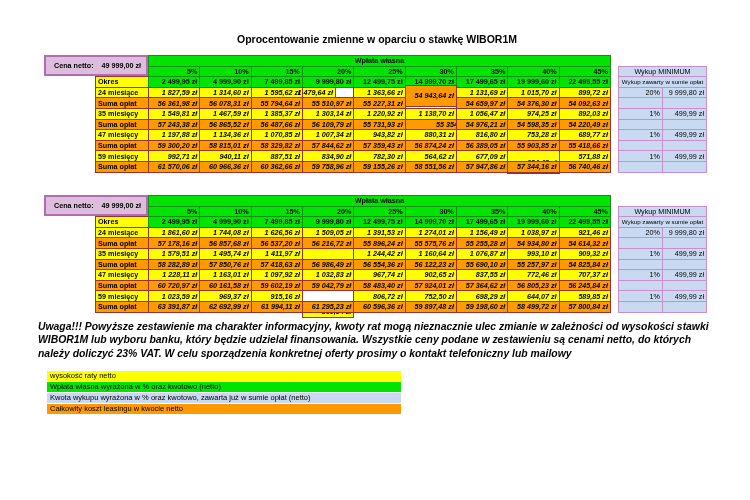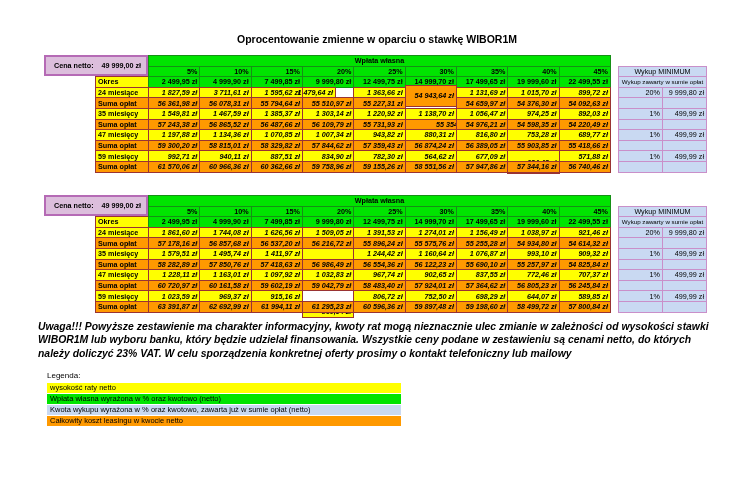--- a/index.html
+++ b/index.html
@@ -66,21 +66,21 @@
       <div class="cell bg-g t-r b" style="left: 155.33px; top: 21.2px; width: 52.33px; height: 11.6px;">4 999,90 zł</div>
       <div class="cell bg-g t-r b" style="left: 206.66px; top: 21.2px; width: 52.33px; height: 11.6px;">7 499,85 zł</div>
       <div class="cell bg-g t-r b" style="left: 257.99px; top: 21.2px; width: 52.33px; height: 11.6px;">9 999,80 zł</div>
       <div class="cell bg-g t-r b" style="left: 309.32px; top: 21.2px; width: 52.33px; height: 11.6px;">12 499,75 zł</div>
       <div class="cell bg-g t-r b" style="left: 360.65px; top: 21.2px; width: 52.33px; height: 11.6px;">14 999,70 zł</div>
       <div class="cell bg-g t-r b" style="left: 411.98px; top: 21.2px; width: 52.33px; height: 11.6px;">17 499,65 zł</div>
       <div class="cell bg-g t-r b" style="left: 463.31px; top: 21.2px; width: 52.33px; height: 11.6px;">19 999,60 zł</div>
       <div class="cell bg-g t-r b" style="left: 514.64px; top: 21.2px; width: 52.33px; height: 11.6px;">22 499,55 zł</div>
       <div class="cell bg-y t-l b" style="left: 51px; top: 31.8px; width: 54px; height: 11.6px;">24 miesiące</div>
       <div class="cell bg-y t-r bi" style="left: 104px; top: 31.8px; width: 52.33px; height: 11.6px;">1 827,59 zł</div>
-      <div class="cell bg-y t-r bi" style="left: 155.33px; top: 31.8px; width: 52.33px; height: 11.6px;">3 711,61 zł</div>
+      <div class="cell bg-y t-r bi" style="left: 155.33px; top: 31.8px; width: 52.33px; height: 11.6px;">1 314,60 zł</div>
       <div class="cell bg-y t-r bi" style="left: 206.66px; top: 31.8px; width: 52.33px; height: 11.6px;">1 595,62 zł</div>
       <div class="cell bg-y t-r bi" style="left: 257.99px; top: 31.8px; width: 34px; height: 11.6px;">1 479,64 zł</div>
       <div class="cell bg-y t-r bi" style="left: 309.32px; top: 31.8px; width: 52.33px; height: 11.6px;">1 363,66 zł</div>
       <div class="cell bg-y t-r bi" style="left: 360.65px; top: 31.8px; width: 52.33px; height: 11.6px;">1 247,67 zł</div>
       <div class="cell bg-y t-r bi" style="left: 411.98px; top: 31.8px; width: 52.33px; height: 11.6px;">1 131,69 zł</div>
       <div class="cell bg-y t-r bi" style="left: 463.31px; top: 31.8px; width: 52.33px; height: 11.6px;">1 015,70 zł</div>
       <div class="cell bg-y t-r bi" style="left: 514.64px; top: 31.8px; width: 52.33px; height: 11.6px;">899,72 zł</div>
       <div class="cell bg-l t-r" style="left: 574px; top: 31.8px; width: 45px; height: 11.6px;">20%</div>
       <div class="cell bg-l t-r" style="left: 618px; top: 31.8px; width: 45px; height: 11.6px;">9 999,80 zł</div>
       <div class="cell bg-o t-l b" style="left: 51px; top: 42.4px; width: 54px; height: 11.6px;">Suma opłat</div>
@@ -290,21 +290,20 @@
       <div class="cell bg-o t-r bi" style="left: 411.98px; top: 106px; width: 52.33px; height: 11.6px;">59 198,60 zł</div>
       <div class="cell bg-o t-r bi" style="left: 463.31px; top: 106px; width: 52.33px; height: 11.6px;">58 499,72 zł</div>
       <div class="cell bg-o t-r bi" style="left: 514.64px; top: 106px; width: 52.33px; height: 11.6px; padding-left: 28px;">57 800,84 zł</div>
       <div class="cell bg-l t-r" style="left: 574px; top: 106px; width: 45px; height: 11.6px;"></div>
       <div class="cell bg-l t-r" style="left: 618px; top: 106px; width: 45px; height: 11.6px;"></div>
     </div>
 
   <div class="warning">Uwaga!!! Powyższe zestawienie ma charakter informacyjny, kwoty rat mogą nieznacznie ulec zmianie w zależności od wysokości stawki WIBOR1M lub wyboru banku, który będzie udzielał finansowania. Wszystkie ceny podane w zestawieniu są cenami netto, do których należy doliczyć 23% VAT. W celu sporządzenia konkretnej oferty prosimy o kontakt telefoniczny lub mailowy</div>
 
   <div class="legend">
-    <div class="legend-title">Legenda:</div>
     <div id="legend-items">
         <div class="legend-bar" style="background: rgb(255, 255, 0);">wysokość raty netto</div>
         <div class="legend-bar" style="background: rgb(0, 228, 0);">Wpłata własna wyrażona w % oraz kwotowo (netto)</div>
         <div class="legend-bar" style="background: rgb(201, 217, 242);">Kwota wykupu wyrażona w % oraz kwotowo, zawarta już w sumie opłat (netto)</div>
         <div class="legend-bar" style="background: rgb(255, 153, 0);">Całkowity koszt leasingu w kwocie netto</div>
       </div>
   </div>
 </div>
 
 </body></html>

